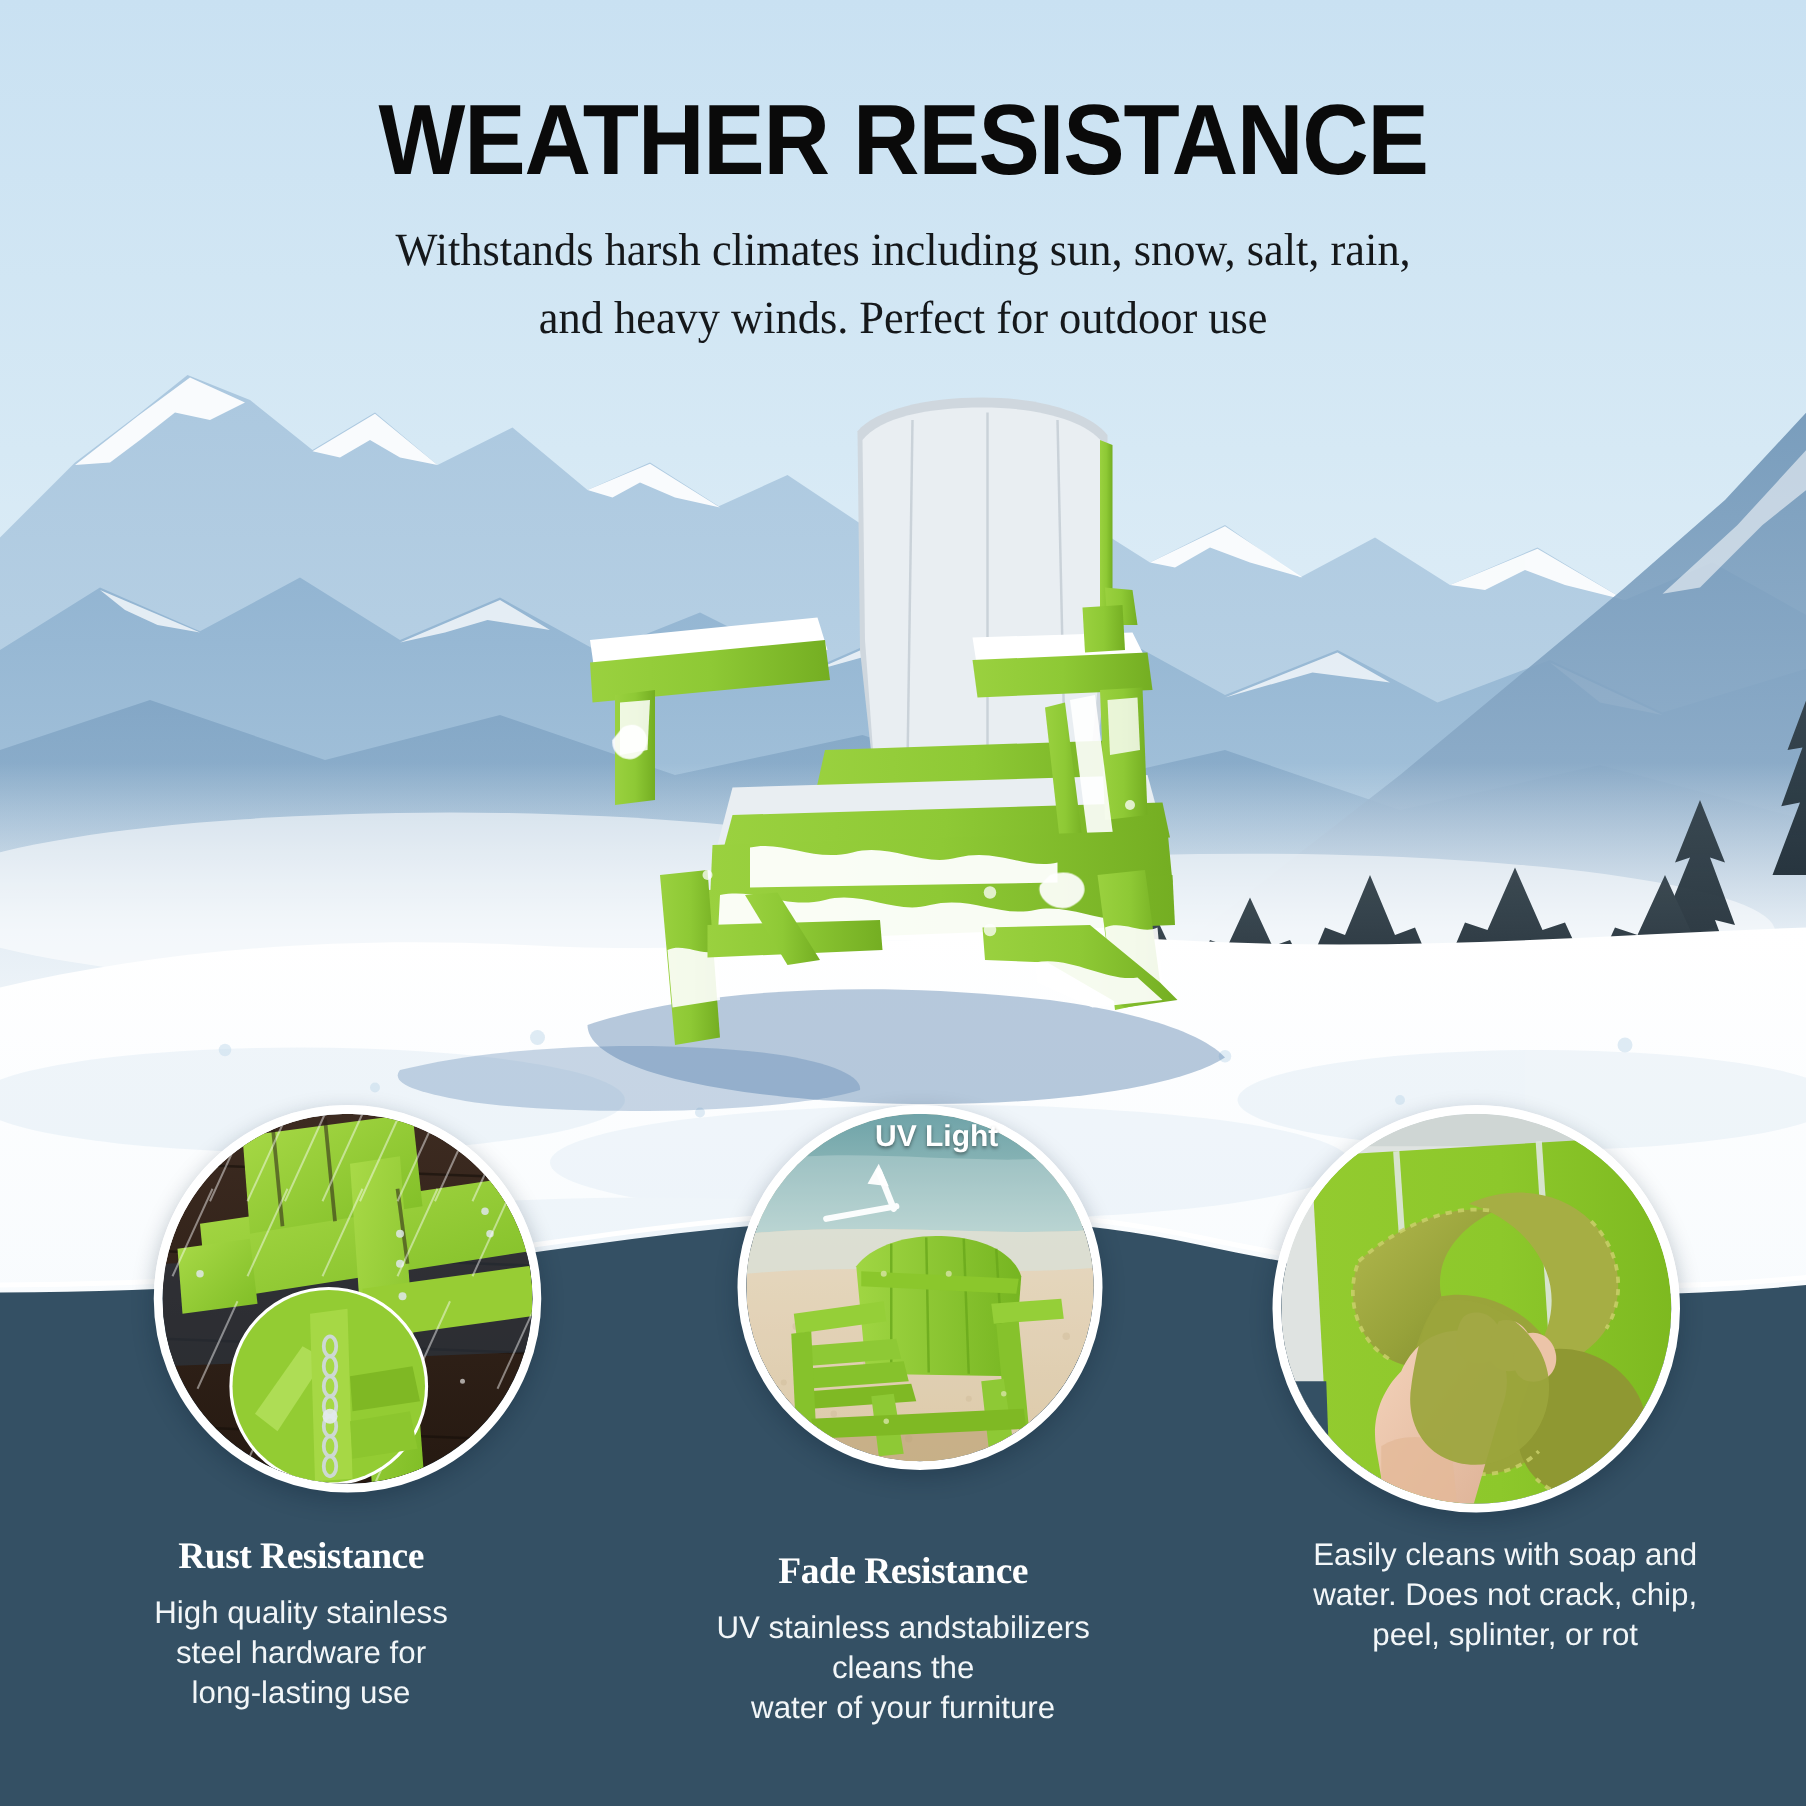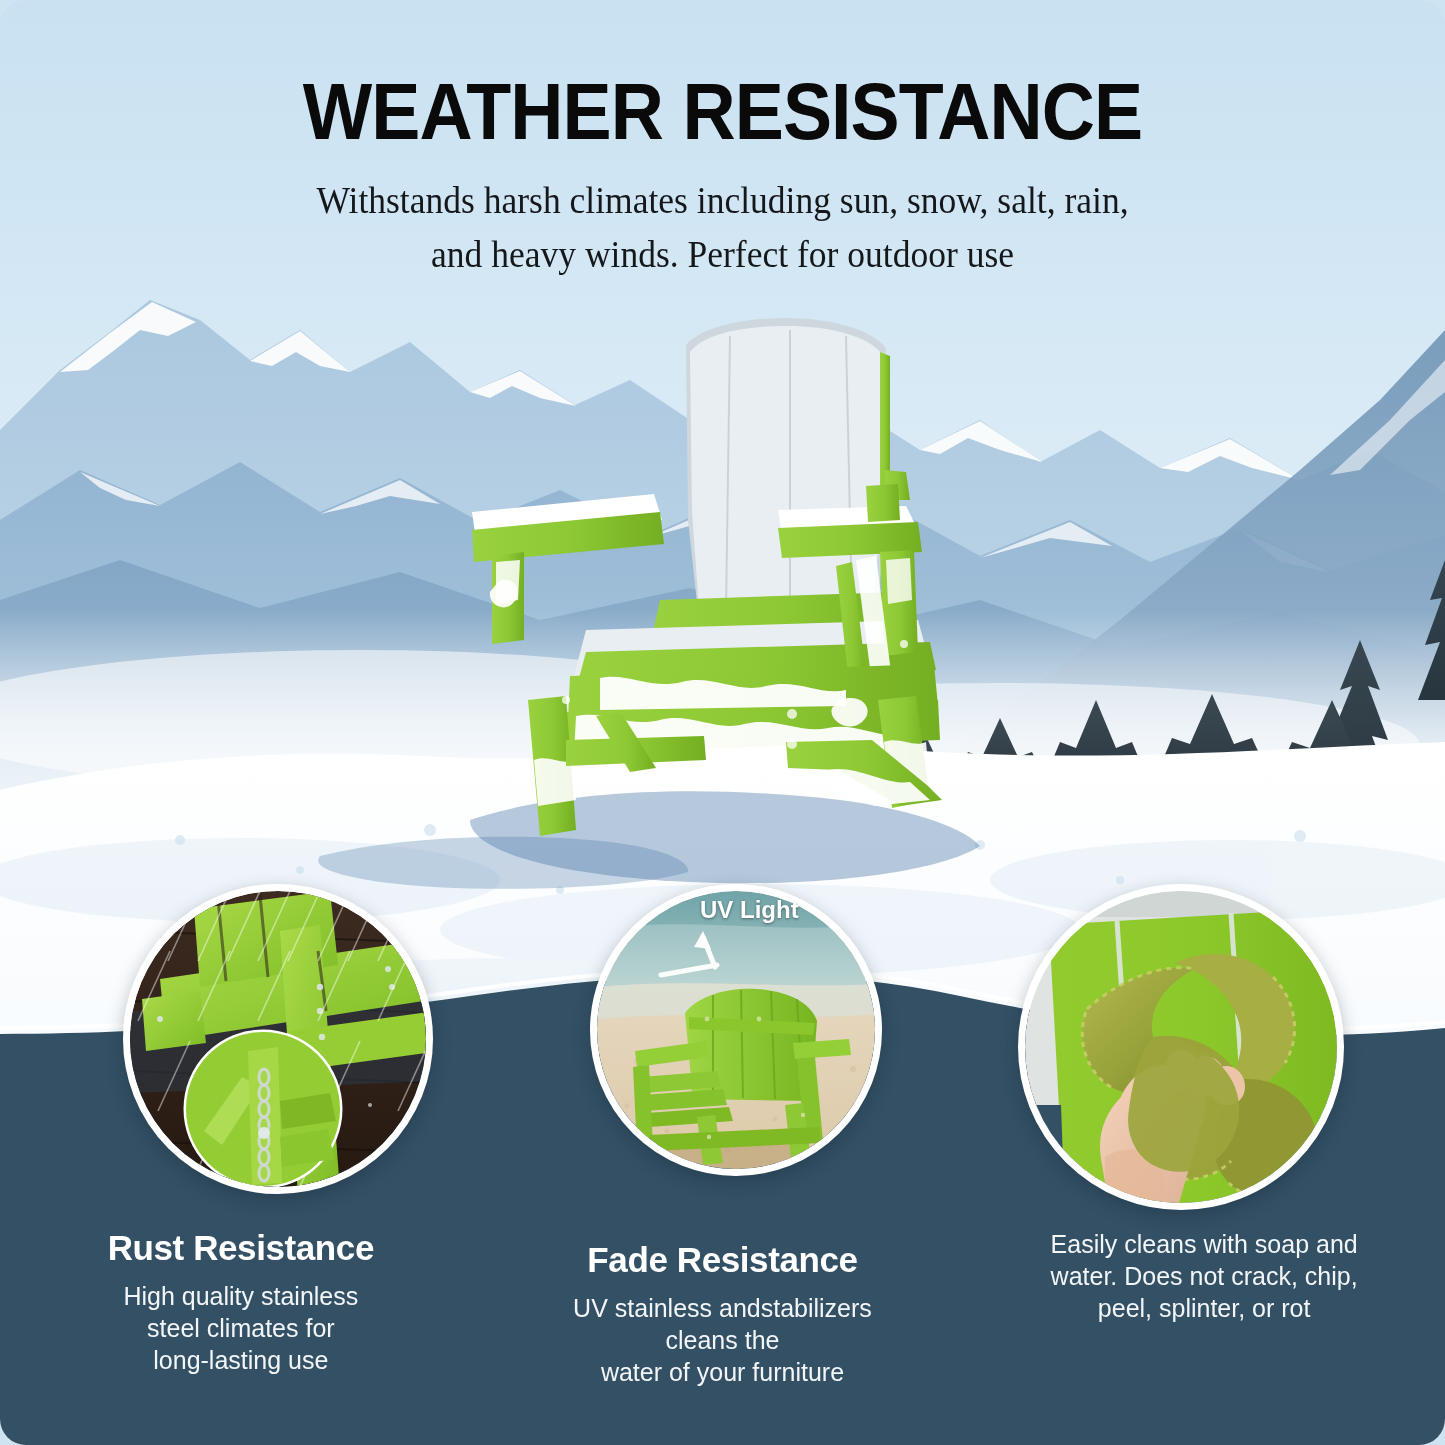--- a/index.html
+++ b/index.html
@@ -7,21 +7,20 @@
   body {
     font-family:"Liberation Sans", sans-serif;
     background:#cfe4f3;
     overflow:hidden;
   }
   #poster {
     position:relative;
     width:1445px; height:1445px;
     overflow:hidden;
     background:linear-gradient(180deg,#cbe2f2 0%,#d4e7f4 30%,#dceaf5 55%,#e8f1f8 70%);
-    border-radius:26px;
   }
 
   
   .scene { position:absolute; inset:0; }
   .scene svg { display:block; width:1445px; height:1445px; }
 
   
   .header { position:absolute; top:0; left:0; width:1445px; text-align:center; z-index:40; }
   .title {
     font-family:"Liberation Sans", sans-serif;
@@ -60,23 +59,23 @@
 
   #circle-rust   { left:123px;  top:884px; width:310px; height:310px; }
   #circle-fade   { left:590px;  top:884px; width:292px; height:292px; }
   #circle-clean  { left:1018px; top:884px; width:326px; height:326px; }
 
   
   .features { position:absolute; left:0; top:1228px; width:1445px; z-index:35;
               display:flex; }
   .feature { width:33.3333%; text-align:center; padding:0 26px; }
   .feature h3 {
-    font-family:Liberation Sans, sans-serif;
+    font-family:Liberation Serif, serif;
     font-weight:700;
-    font-size:35px;
+    font-size:30px;
     color:#ffffff;
     letter-spacing:-0.4px;
     margin-bottom:12px;
   }
   .feature p {
     font-family:Liberation Sans, sans-serif;
     font-size:25px;
     line-height:1.28;
     color:#f2f6f8;
   }
@@ -597,21 +596,21 @@
   <div class="uvwrap">
     <div class="uvlabel">UV Light</div>
   </div>
 
   <div class="features">
 
     <div class="feature" id="feature-rust">
       <h3>Rust Resistance</h3>
       <p>
         <span>High quality stainless</span><br>
-        <span>steel climates for</span><br>
+        <span>steel hardware for</span><br>
         <span>long-lasting use</span>
       </p>
     </div>
 
     <div class="feature" id="feature-fade">
       <h3>Fade Resistance</h3>
       <p>
         <span>UV stainless andstabilizers</span><br>
         <span>cleans the</span><br>
         <span>water of your furniture</span>

